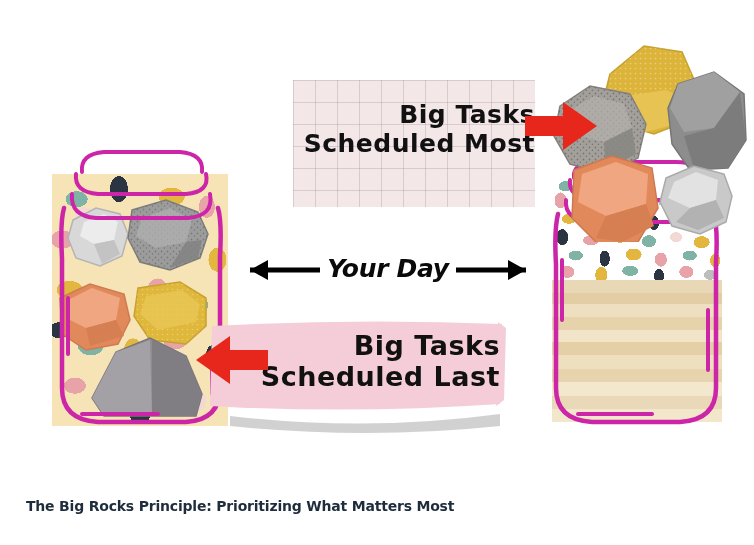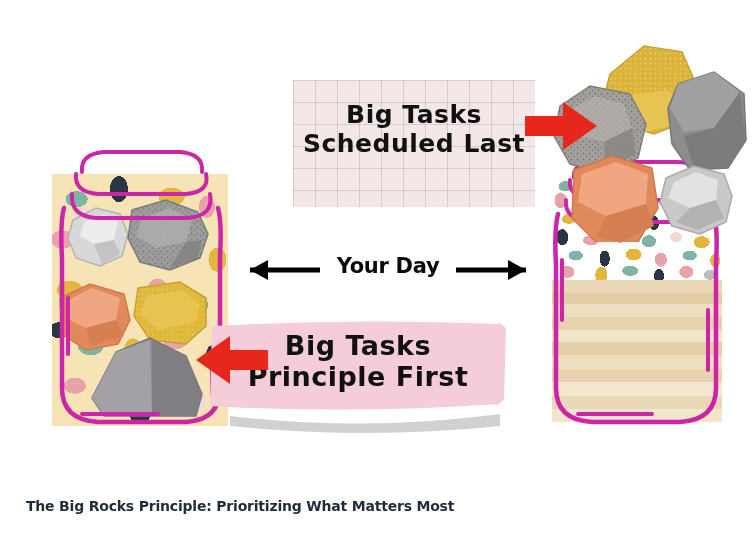--- a/index.html
+++ b/index.html
@@ -113,33 +113,33 @@
   .label-grid{
     background-color:#f4e7e8;
     background-image:
       linear-gradient(to right, rgba(150,140,145,.30) 1px, transparent 1px),
       linear-gradient(to bottom, rgba(150,140,145,.30) 1px, transparent 1px);
     background-size:22px 22px;
   }
   .label-text{
     font-family:"DejaVu Sans",sans-serif;
     font-weight:bold;color:#111111;
-    text-align:center;line-height:1.16;
+    text-align:right;line-height:1.16;
     letter-spacing:.5px;
   }
 
   .caption{
     font-family:"DejaVu Sans",sans-serif;
     font-weight:bold;color:#1e2c3c;
     font-size:14px;letter-spacing:-.2px;white-space:nowrap;
   }
   .yourday{
     font-family:"DejaVu Sans",sans-serif;
-    font-weight:bold;color:#0a0a0a;
-    font-size:21px;letter-spacing:-.3px;white-space:nowrap;
+    font-weight:bold;font-style:italic;color:#0a0a0a;
+    font-size:25px;letter-spacing:-.3px;white-space:nowrap;
   }
 </style>
 </head>
 <body>
 
 <div class="stage">
 
   <div class="jar" style="left:46px;top:148px;width:190px;height:282px;">
 
     <div class="jar-body fill-cream" style="left:6px;top:26px;width:176px;height:252px;"></div>
@@ -264,21 +264,21 @@
     <g>
       <path d="M132 146 L160 134 L190 142 L198 164 L192 190 L166 202 L138 194 L126 170 Z" fill="#c9c9c9" stroke="#aaaaaa" stroke-width="1.5"></path>
       <path d="M140 150 L162 140 L184 148 L182 168 L156 176 L134 166 Z" fill="#e2e2e2"></path>
       <path d="M156 176 L182 168 L190 186 L164 198 L142 190 Z" fill="#b2b2b2"></path>
     </g>
   </svg>
 
   <div class="label-grid abs" style="left:293px;top:80px;width:242px;height:127px;"></div>
   <div class="label-text abs" style="left:293px;top:100px;width:242px;font-size:25px;">
     <div>Big Tasks</div>
-    <div>Scheduled  Last</div>
+    <div>Scheduled  Most</div>
   </div>
 
   <svg class="abs" style="left:525px;top:102px;" width="72" height="48" viewBox="0 0 72 48">
     <path d="M0 14 H38 V0 L72 24 L38 48 V34 H0 Z" fill="#e8271c"></path>
   </svg>
 
   <svg class="abs" style="left:228px;top:252px;" width="320" height="36" viewBox="0 0 320 36">
 
     <line x1="22" y1="18" x2="92" y2="18" stroke="#000000" stroke-width="5"></line>
     <path d="M22 18 L40 8 L40 28 Z" fill="#000000"></path>
@@ -291,21 +291,21 @@
   <svg class="abs" style="left:228px;top:410px;" width="274" height="24" viewBox="0 0 274 24">
     <path d="M2 6 Q138 22 272 4 L272 16 Q138 30 2 16 Z" fill="#c9c9c9" opacity=".85"></path>
   </svg>
 
   <svg class="abs" style="left:206px;top:318px;" width="300" height="98" viewBox="0 0 300 98">
     <path d="M6 8 Q150 0 296 6 L294 86 Q148 96 4 88 Z" fill="#f4cdd9"></path>
     <path d="M292 4 L300 10 L298 82 L290 88 Z" fill="#f4cdd9"></path>
   </svg>
   <div class="label-text abs" style="left:216px;top:330px;width:284px;font-size:27px;">
     <div>Big Tasks</div>
-    <div>Principle First</div>
+    <div>Scheduled Last</div>
   </div>
 
   <svg class="abs" style="left:196px;top:336px;" width="72" height="48" viewBox="0 0 72 48">
     <path d="M72 14 H34 V0 L0 24 L34 48 V34 H72 Z" fill="#e8271c"></path>
   </svg>
 
   <div class="caption abs" style="left:26px;top:498px;">The Big Rocks Principle: Prioritizing What Matters Most</div>
 
 </div>
 

